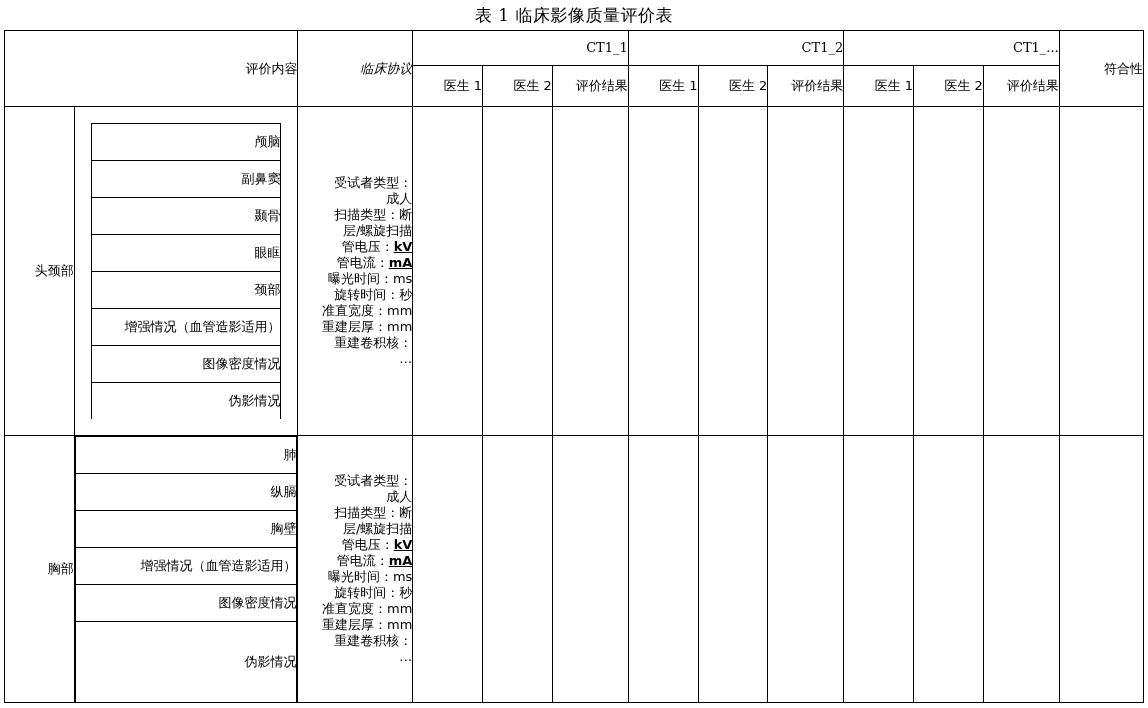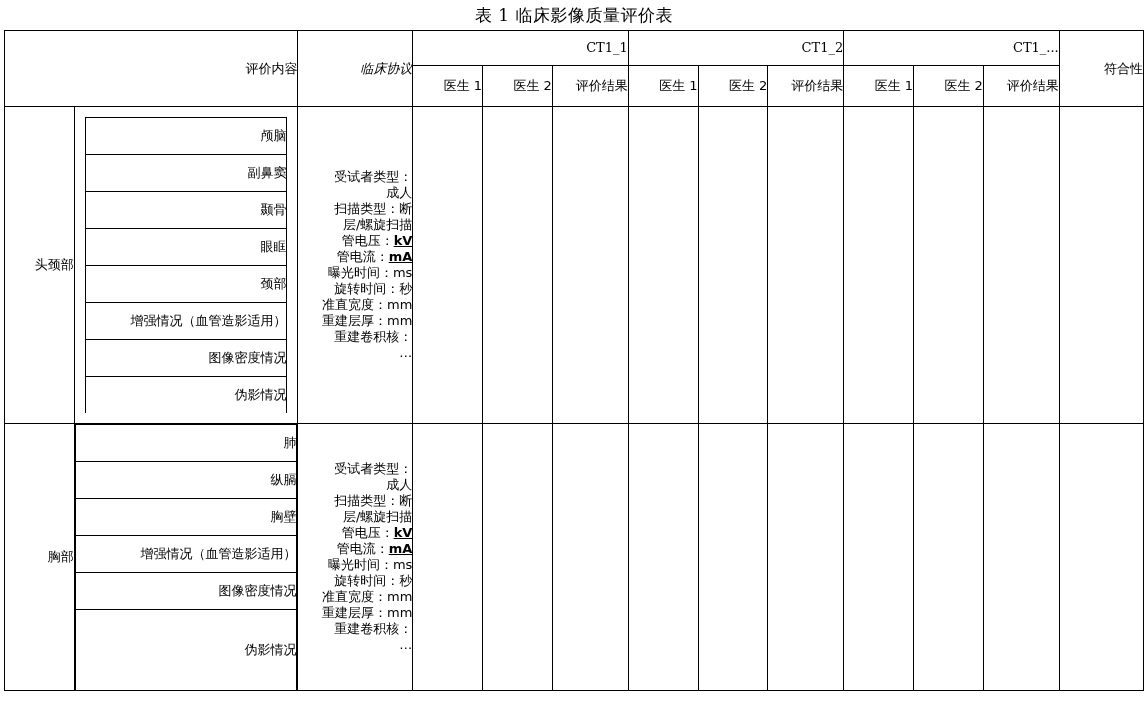--- a/index.html
+++ b/index.html
@@ -138,21 +138,21 @@
         <td class="hdr-sub">评价结果</td>
         <td class="hdr-sub">医生 1</td>
         <td class="hdr-sub">医生 2</td>
         <td class="hdr-sub">评价结果</td>
       </tr>
     </thead>
     <tbody>
 
       <tr>
         <td class="region-cell">头颈部</td>
-        <td style="padding:10px;vertical-align:top;">
+        <td style="padding:16px;vertical-align:top;">
           <table class="nested">
             <tbody>
                 <tr>
                   <td>颅脑</td>
                 </tr>
             <tr>
                   <td>副鼻窦</td>
                 </tr>
             <tr>
                   <td>颞骨</td>

